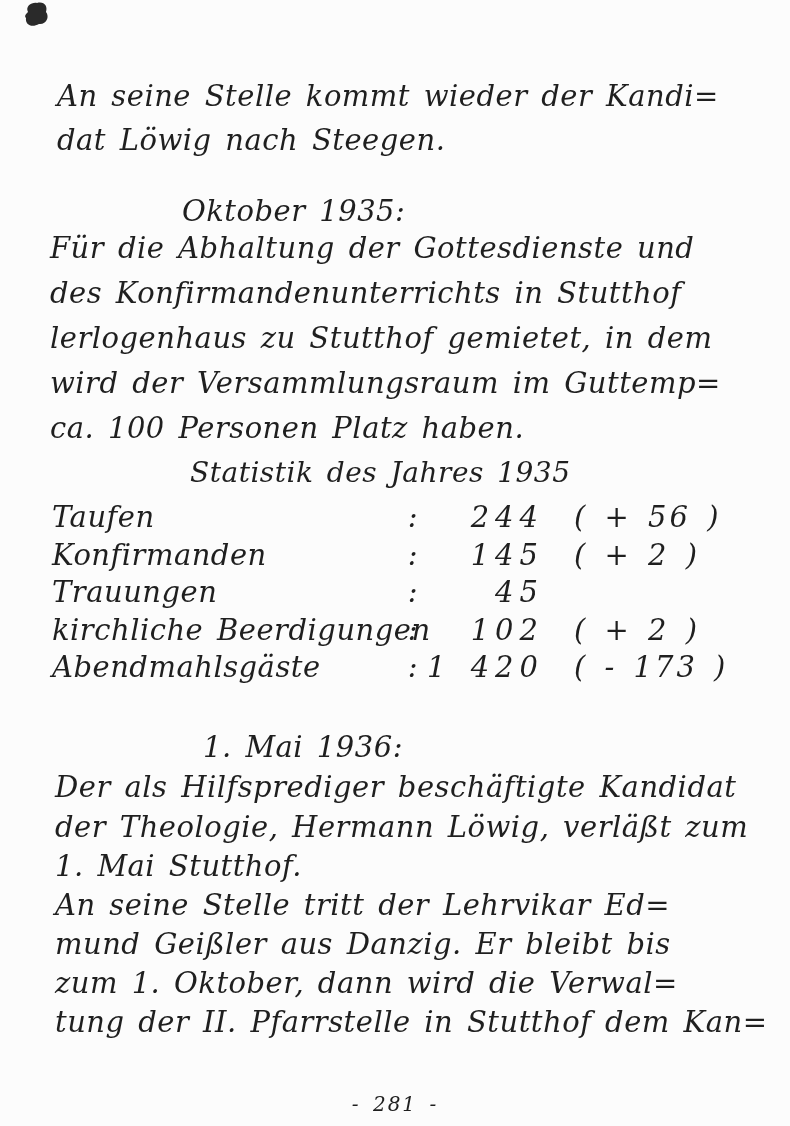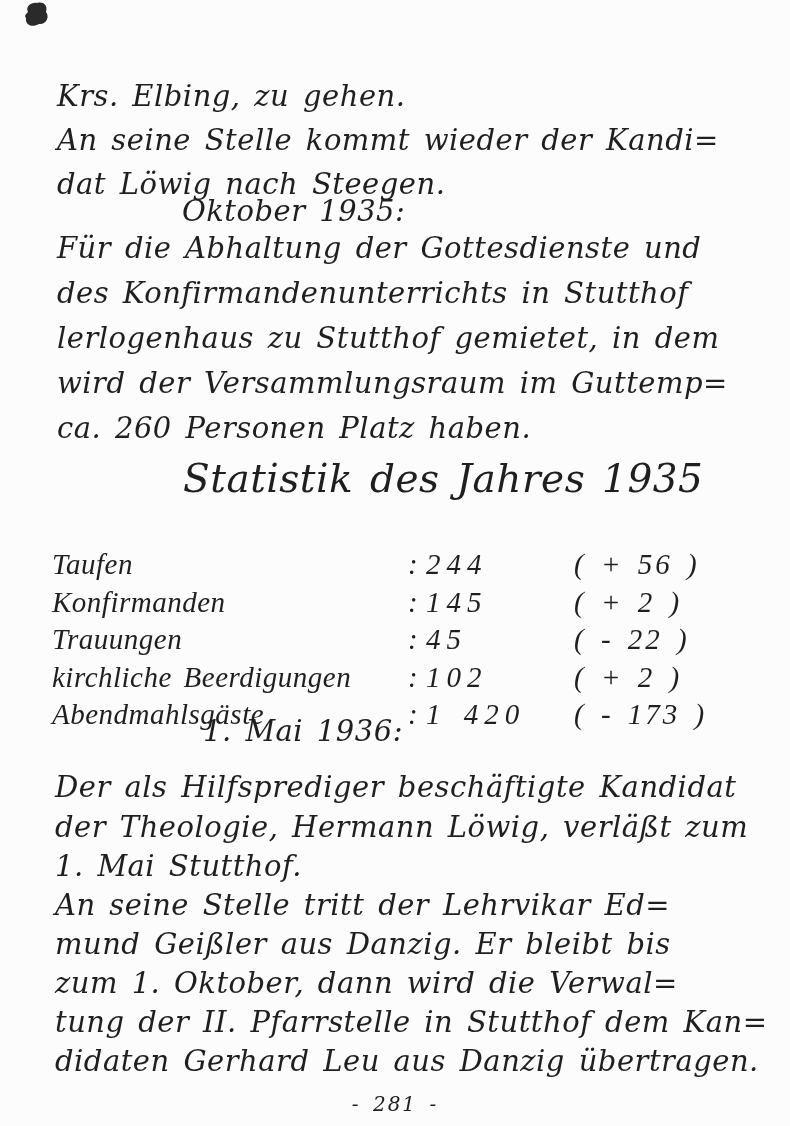--- a/index.html
+++ b/index.html
@@ -22,69 +22,68 @@
   .ink-blot {
     position: absolute;
     left: 22px; top: 1px;
     width: 28px; height: 28px;
   }
   .para { position: absolute; white-space: nowrap; }
   .para .line { display: block; }
 
   .p-intro   { left: 57px;  top: 74px;  line-height: 44px; }
   .h-okt     { position: absolute; left: 182px; top: 194px; }
-  .p-okt     { left: 57px;  top: 226px; line-height: 45px; }
+  .p-okt     { left: 50px;  top: 226px; line-height: 45px; }
 
   .stats-title {
-    position: absolute; left: 183px; top: 456px;
-    font-size: 39px; white-space: nowrap;
+    position: absolute; left: 190px; top: 456px;
+    font-size: 28px; white-space: nowrap;
   }
-  .stats { position: absolute; left: 52px; top: 500px; width: 700px; font-family: Liberation Serif, serif; }
+  .stats { position: absolute; left: 52px; top: 500px; width: 700px; }
   .stat-row {
     display: flex; align-items: baseline;
     height: 37.5px; white-space: nowrap;
   }
   .stat-label  { width: 348px; }
   .stat-sep    { width: 26px; text-align: center; }
-  .stat-value  { width: 118px; letter-spacing: 6px; margin-top: 48px; }
+  .stat-value  { width: 118px; text-align: right; letter-spacing: 6px; }
   .stat-change { margin-left: 30px; letter-spacing: 3px; }
 
-  .h-mai     { position: absolute; left: 203px; top: 714px; font-style: italic; }
+  .h-mai     { position: absolute; left: 203px; top: 730px; font-style: italic; }
   .p-mai     { left: 55px;  top: 768px; line-height: 39.5px; font-style: italic; }
   .p-close   { left: 55px;  top: 886px; line-height: 39px; }
 
   .page-number {
     position: absolute; left: 0; top: 1092px;
     width: 100%; text-align: center;
     font-size: 20px; letter-spacing: 2px;
   }
 </style>
 </head>
 <body>
 
 <div class="page">
 
   <svg class="ink-blot" viewBox="0 0 28 28" xmlns="http://www.w3.org/2000/svg">
     <path d="M6,11 C3,5 10,1 15,2 C22,0 26,5 24,11 C28,16 24,24 17,23 C10,27 3,24 4,17 C2,15 4,13 6,11 Z" fill="#2a2a2a"></path>
   </svg>
 
   <div class="para p-intro">
-    <span class="line">Krs. Elbing, zu gehen.</span>
     <span class="line">An seine Stelle kommt wieder der Kandi=</span>
     <span class="line">dat Löwig nach Steegen.</span>
   </div>
 
   <div class="h-okt">Oktober 1935:</div>
 
   <div class="para p-okt">
     <span class="line">Für die Abhaltung der Gottesdienste und</span>
     <span class="line">des Konfirmandenunterrichts in Stutthof</span>
     <span class="line">lerlogenhaus zu Stutthof gemietet, in dem</span>
     <span class="line">wird der Versammlungsraum im Guttemp=</span>
-    <span class="line">ca. 260 Personen Platz haben.</span>
+    <span class="line">ca. 100 Personen Platz haben.</span>
   </div>
 
   <div class="stats-title">Statistik des Jahres 1935</div>
 
   <div class="stats">
     <div class="stat-row">
       <span class="stat-label">Taufen</span>
       <span class="stat-sep">:</span>
       <span class="stat-value">244</span>
       <span class="stat-change">( + 56 )</span>
@@ -92,21 +91,20 @@
     <div class="stat-row">
       <span class="stat-label">Konfirmanden</span>
       <span class="stat-sep">:</span>
       <span class="stat-value">145</span>
       <span class="stat-change">( + 2 )</span>
     </div>
     <div class="stat-row">
       <span class="stat-label">Trauungen</span>
       <span class="stat-sep">:</span>
       <span class="stat-value">45</span>
-      <span class="stat-change">( - 22 )</span>
     </div>
     <div class="stat-row">
       <span class="stat-label">kirchliche Beerdigungen</span>
       <span class="stat-sep">:</span>
       <span class="stat-value">102</span>
       <span class="stat-change">( + 2 )</span>
     </div>
     <div class="stat-row">
       <span class="stat-label">Abendmahlsgäste</span>
       <span class="stat-sep">:</span>
@@ -121,18 +119,17 @@
     <span class="line">Der als Hilfsprediger beschäftigte Kandidat</span>
     <span class="line">der Theologie, Hermann Löwig, verläßt zum</span>
     <span class="line">1. Mai Stutthof.</span>
   </div>
 
   <div class="para p-close">
     <span class="line">An seine Stelle tritt der Lehrvikar Ed=</span>
     <span class="line">mund Geißler aus Danzig. Er bleibt bis</span>
     <span class="line">zum 1. Oktober, dann wird die Verwal=</span>
     <span class="line">tung der II. Pfarrstelle in Stutthof dem Kan=</span>
-    <span class="line">didaten Gerhard Leu aus Danzig übertragen.</span>
   </div>
 
   <div class="page-number">- 281 -</div>
 
 </div>
 
 </body></html>

